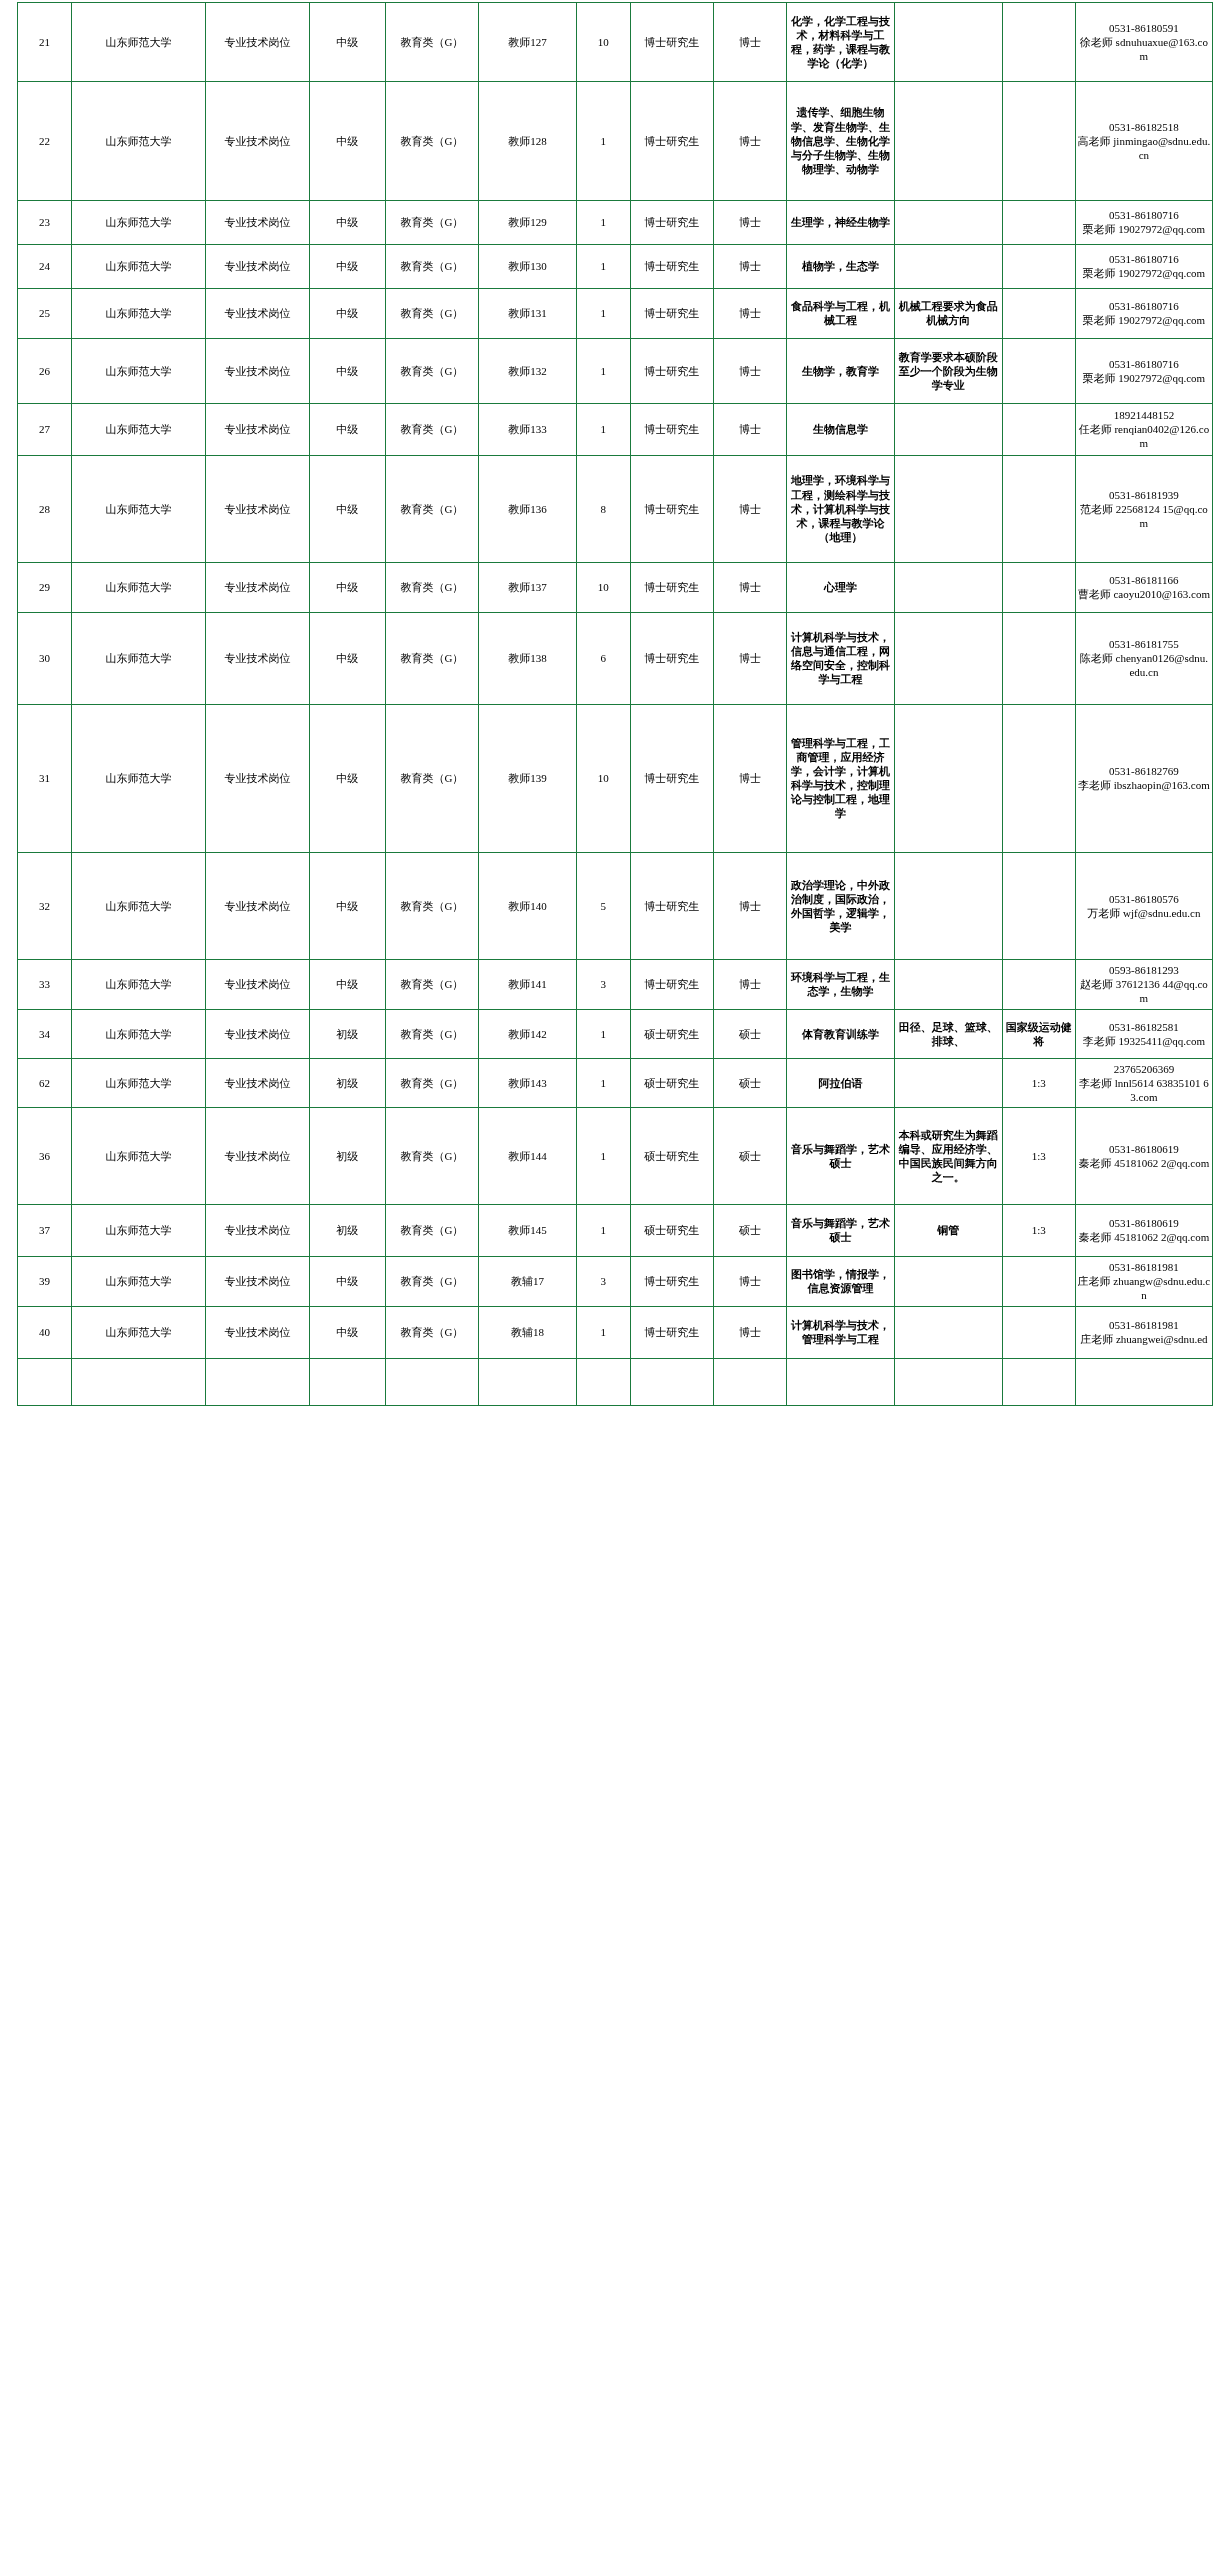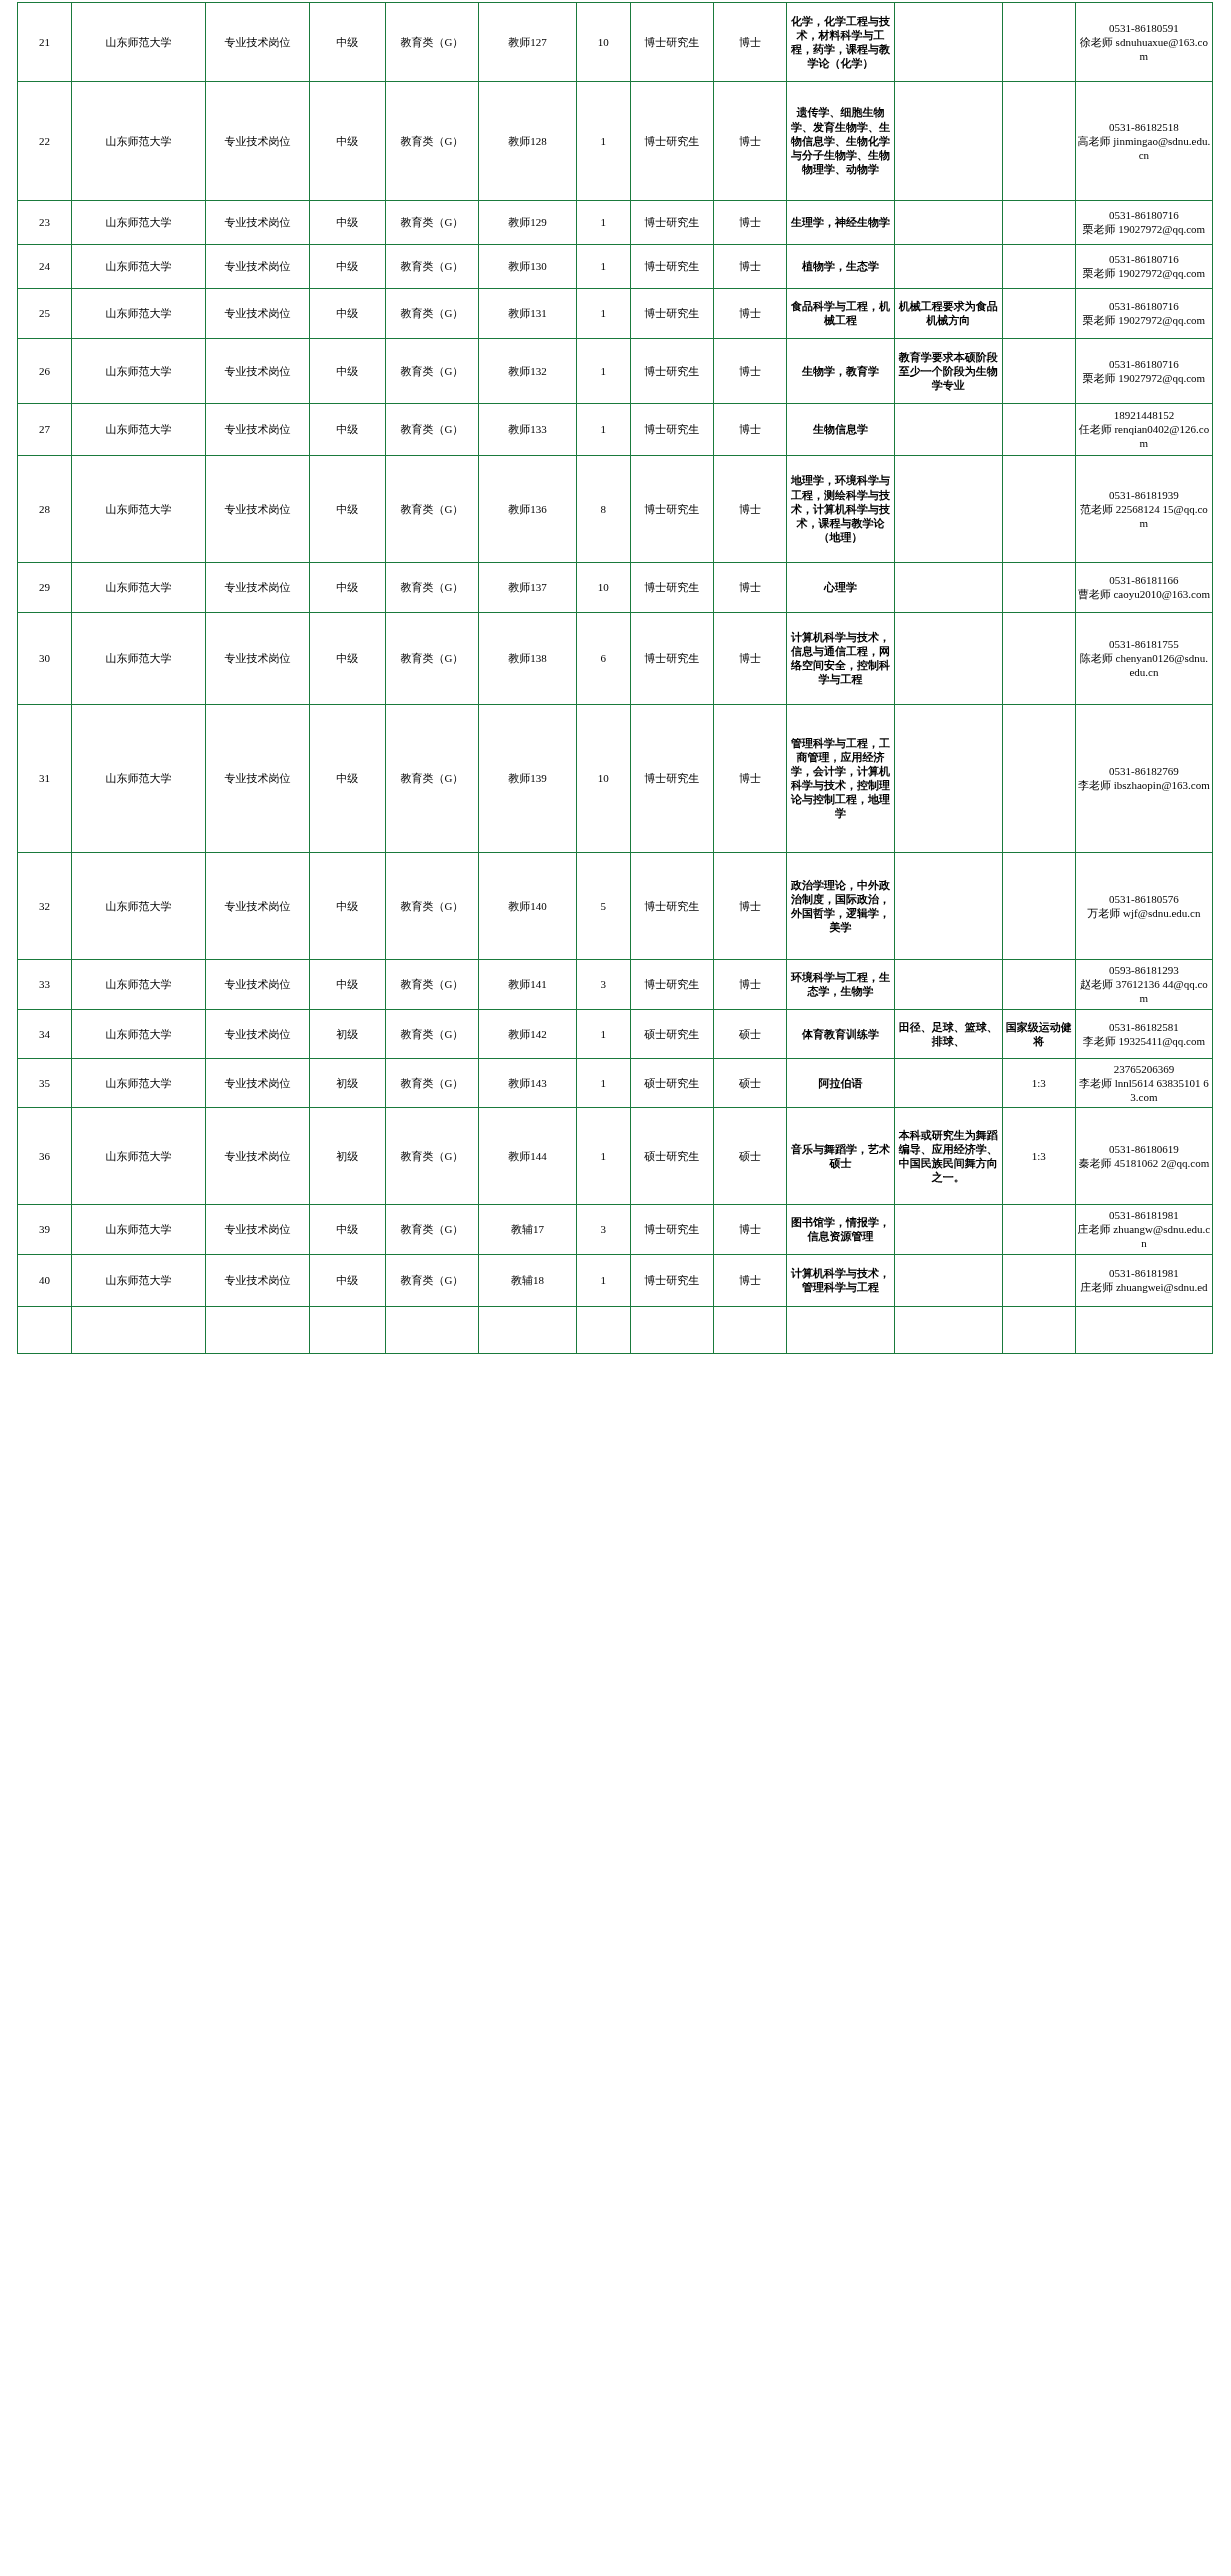--- a/index.html
+++ b/index.html
@@ -301,21 +301,21 @@
         <td class="num">1</td>
         <td>硕士研究生</td>
         <td>硕士</td>
         <td class="small">体育教育训练学</td>
         <td class="small">田径、足球、篮球、排球、</td>
         <td class="small">国家级运动健将</td>
         <td class="mono"><span>0531-86182581</span><br><span>李老师 19325411@qq.com</span></td>
       </tr>
 
       <tr style="height:49px">
-        <td class="num">35</td>
+        <td class="num">62</td>
         <td>山东师范大学</td>
         <td>专业技术岗位</td>
         <td>初级</td>
         <td>教育类（G）</td>
         <td>教师143</td>
         <td class="num">1</td>
         <td>硕士研究生</td>
         <td>硕士</td>
         <td class="small">阿拉伯语</td>
         <td class="small"></td>
@@ -332,20 +332,35 @@
         <td>教师144</td>
         <td class="num">1</td>
         <td>硕士研究生</td>
         <td>硕士</td>
         <td class="small">音乐与舞蹈学，艺术硕士</td>
         <td class="small">本科或研究生为舞蹈编导、应用经济学、中国民族民间舞方向之一。</td>
         <td>1:3</td>
         <td class="mono"><span>0531-86180619</span><br><span>秦老师 45181062 2@qq.com</span></td>
       </tr>
 
+      <tr style="height:52px">
+        <td class="num">37</td>
+        <td>山东师范大学</td>
+        <td>专业技术岗位</td>
+        <td>初级</td>
+        <td>教育类（G）</td>
+        <td>教师145</td>
+        <td class="num">1</td>
+        <td>硕士研究生</td>
+        <td>硕士</td>
+        <td class="small">音乐与舞蹈学，艺术硕士</td>
+        <td class="small">铜管</td>
+        <td>1:3</td>
+        <td class="mono"><span>0531-86180619</span><br><span>秦老师 45181062 2@qq.com</span></td>
+      </tr>
 
 
       <tr style="height:50px">
         <td class="num">39</td>
         <td>山东师范大学</td>
         <td>专业技术岗位</td>
         <td>中级</td>
         <td>教育类（G）</td>
         <td>教辅17</td>
         <td class="num">3</td>

